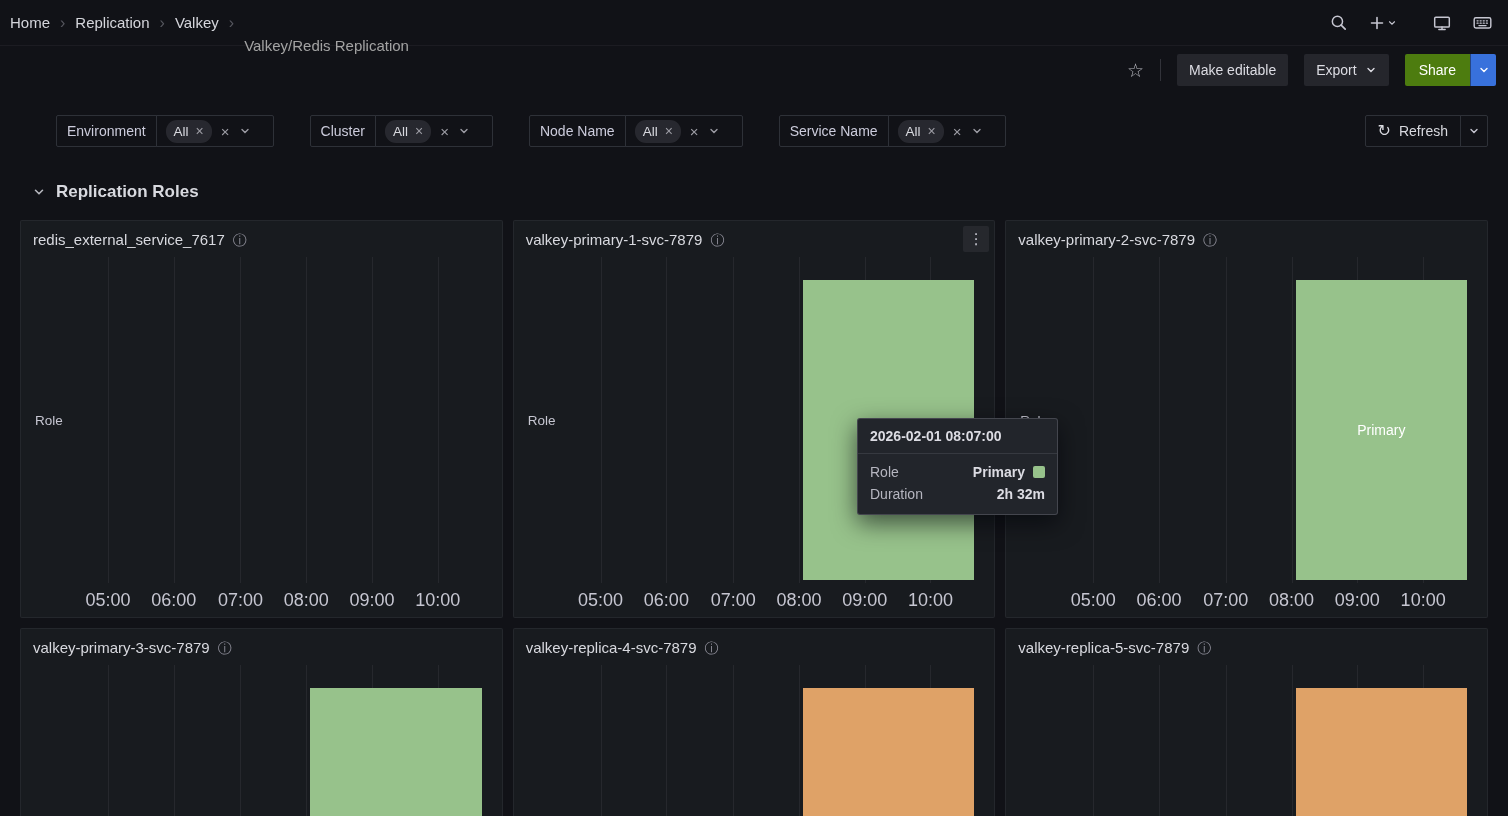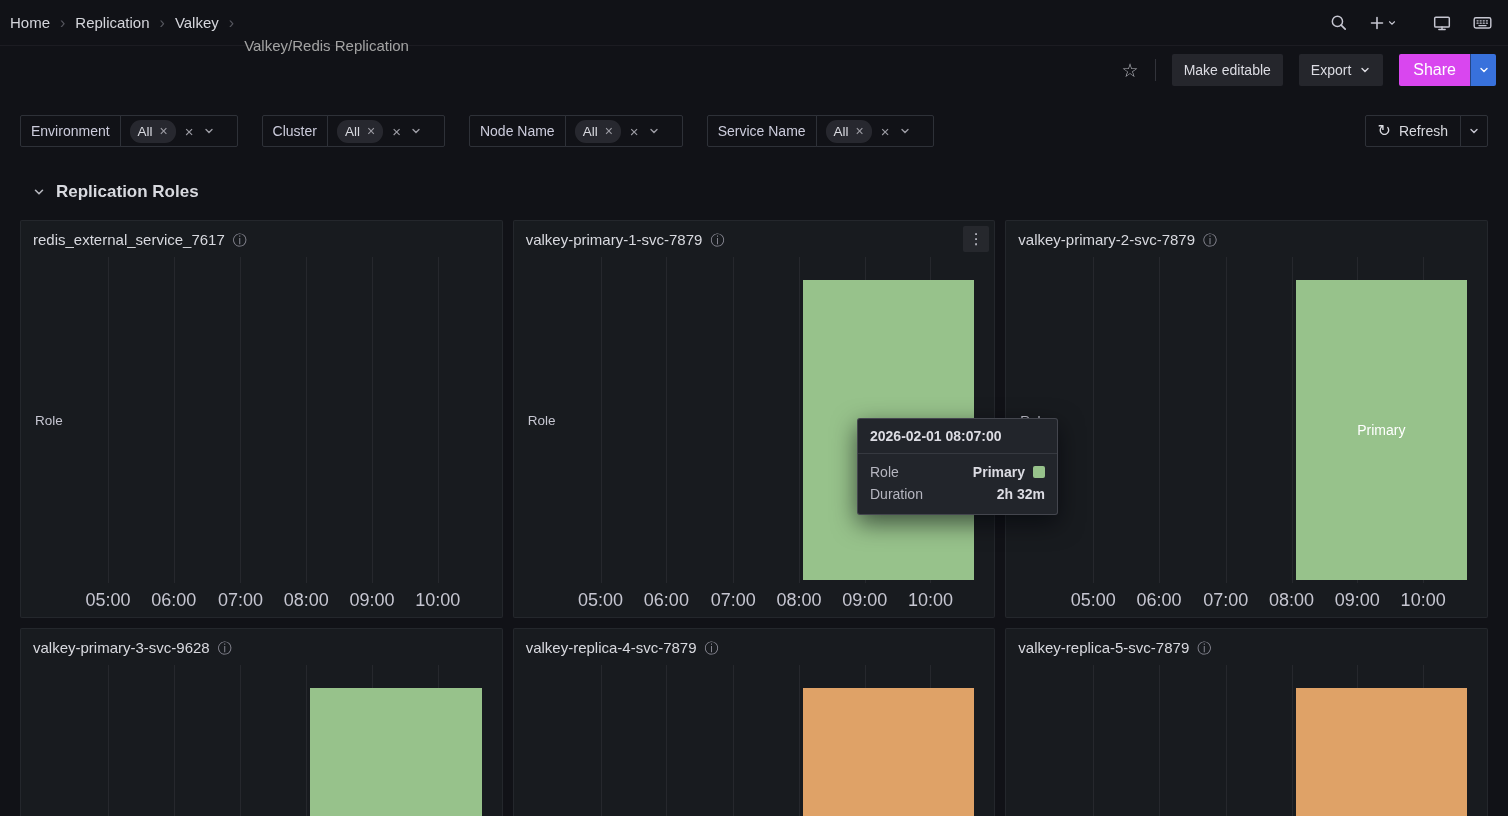--- a/index.html
+++ b/index.html
@@ -37,34 +37,34 @@
   }
   .star-btn { font-size: 19px; color: #b9bac1; cursor: pointer; line-height: 1; }
   .v-divider { width: 1px; height: 22px; background: rgba(204,204,220,0.18); }
   .btn-secondary {
     height: 32px; display: flex; align-items: center; gap: 8px; padding: 0 12px;
     background: rgba(204,204,220,0.11); border-radius: 2px;
     color: #dcdce3; font-size: 14px; font-weight: 500; cursor: pointer;
   }
   .share { display: flex; height: 32px; border-radius: 2px; overflow: hidden; }
   .share-main {
-    background: #d946ef; color: #fff; display: flex; align-items: center;
-    padding: 0 14px; font-size: 16px; font-weight: 500; cursor: pointer;
+    background: #4d7c0f; color: #fff; display: flex; align-items: center;
+    padding: 0 14px; font-size: 14px; font-weight: 500; cursor: pointer;
   }
   .share-chev {
     background: #3871dc; width: 26px; display: flex; align-items: center; justify-content: center;
     border-left: 1px solid rgba(17,18,23,0.45); color: #fff; cursor: pointer;
   }
 
   
   .filters {
     position: absolute; top: 115px; left: 20px; right: 20px;
     display: flex; justify-content: space-between; align-items: center;
   }
-  .filters-left { display: flex; gap: 24px; }
+  .filters-left { display: flex; gap: 36px; margin-left: 36px; }
   .vc { display: flex; height: 32px; }
   .vc-label {
     display: flex; align-items: center; padding: 0 10px;
     border: 1px solid #2e3138; border-radius: 2px 0 0 2px;
     color: #ccccdc; font-size: 14px;
   }
   .vc-value {
     display: flex; align-items: center; gap: 9px; padding: 0 9px;
     border: 1px solid #2e3138; margin-left: -1px; border-radius: 0 2px 2px 0;
     cursor: pointer; min-width: 118px;
@@ -381,21 +381,21 @@
       <span class="xtick" style="left:20.96%">06:00</span>
       <span class="xtick" style="left:37.88%">07:00</span>
       <span class="xtick" style="left:54.55%">08:00</span>
       <span class="xtick" style="left:71.21%">09:00</span>
       <span class="xtick" style="left:87.88%">10:00</span>
     </div>
   </section>
 
   <section class="panel">
     <header class="panel-header">
-      <span class="panel-title">valkey-primary-3-svc-9628</span>
+      <span class="panel-title">valkey-primary-3-svc-7879</span>
       <span class="info-icon">ⓘ</span>
     </header>
     <div class="plot">
 
       <i class="gl" style="left:4.29%"></i>
       <i class="gl" style="left:20.96%"></i>
       <i class="gl" style="left:37.88%"></i>
       <i class="gl" style="left:54.55%"></i>
       <i class="gl" style="left:71.21%"></i>
       <i class="gl" style="left:87.88%"></i>

